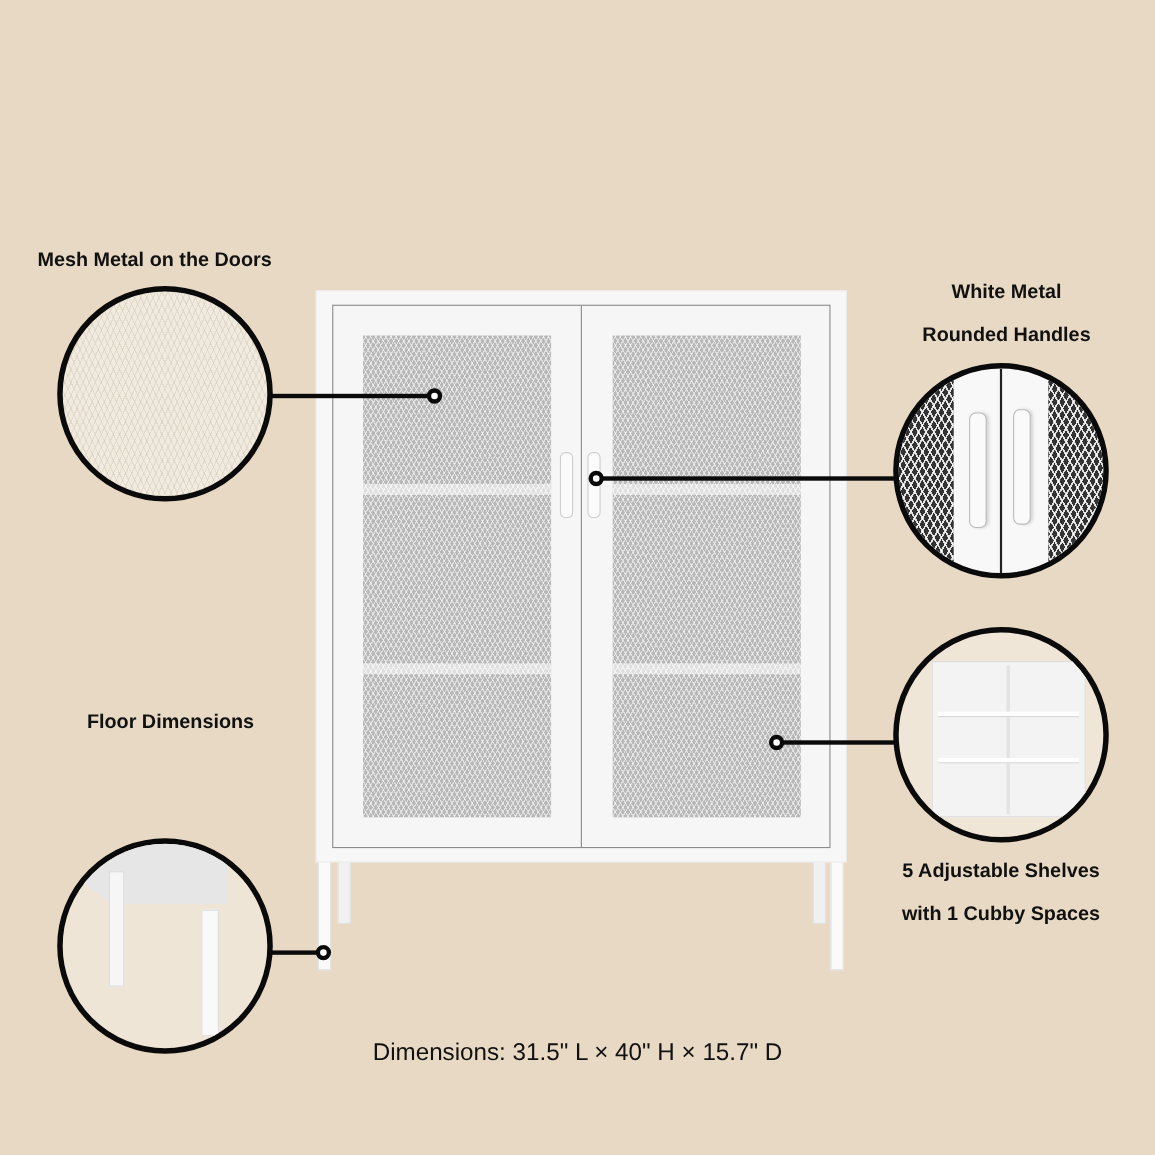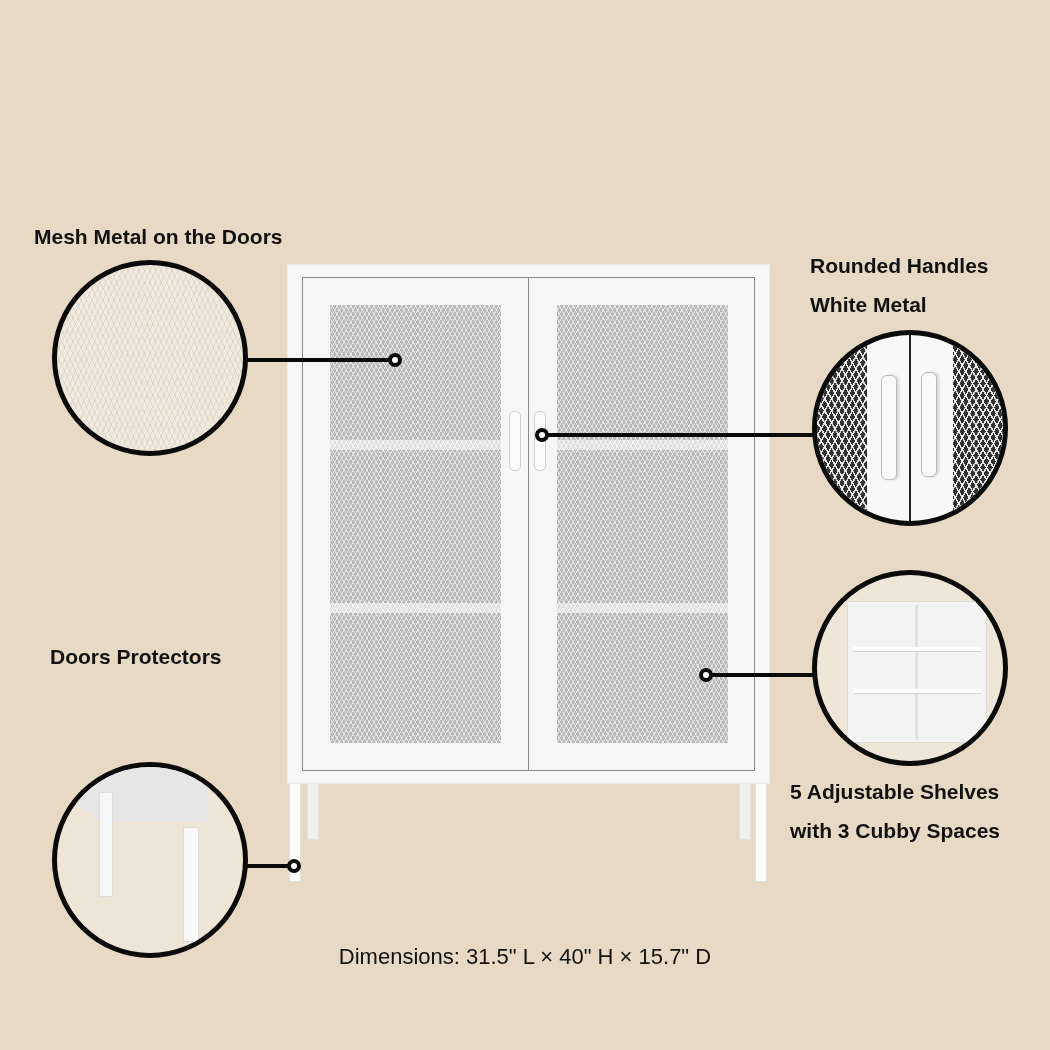--- a/index.html
+++ b/index.html
@@ -1,17 +1,17 @@
 <!DOCTYPE html>
 <html><head>
 <meta charset="utf-8">
 <style>
   html, body { margin:0; padding:0; }
   body { width:1050px; height:1050px; background:#e8d9c4; position:relative; overflow:hidden; font-family:"Liberation Sans", sans-serif; }
-  .label { position:absolute; font-weight:bold; color:#111; font-size:21px; text-align:left; line-height:39px; white-space:nowrap; }
+  .label { position:absolute; font-weight:bold; color:#111; font-size:18px; text-align:center; line-height:39px; white-space:nowrap; }
   .dim { position:absolute; left:0; width:1050px; top:944px; text-align:center; font-size:22px; color:#111; }
   .circle { position:absolute; border:5px solid #0a0a0a; border-radius:50%; overflow:hidden; box-sizing:border-box; }
   .line { position:absolute; height:4px; background:#0a0a0a; }
   .dot { position:absolute; width:14px; height:14px; box-sizing:border-box; border:4px solid #0a0a0a; border-radius:50%; background:#fff; }
   .mesh { background-color:#b8b8b8;
     background-image:
       repeating-linear-gradient(60deg, rgba(255,255,255,0.55) 0 1px, transparent 1px 4px),
       repeating-linear-gradient(-60deg, rgba(255,255,255,0.55) 0 1px, transparent 1px 4px);
   }
   .mesh-light { background-color:#f1ebdf;
@@ -25,31 +25,31 @@
       repeating-linear-gradient(-60deg, rgba(255,255,255,0.85) 0 1.5px, transparent 1.5px 6px);
   }
   .abs { position:absolute; box-sizing:border-box; }
 </style>
 </head>
 <body>
 
 <div class="label" style="left:34px; top:217px;">Mesh Metal on the Doors</div>
 
 <div class="label" style="left:810px; top:246px; width:210px;">
+  <div>White Metal</div>
   <div>Rounded Handles</div>
-  <div>White Metal</div>
 </div>
 
 <div class="label" style="left:50px; top:637px; width:210px;">
-  <div>Doors Protectors</div>
+  <div>Floor Dimensions</div>
 </div>
 
 <div class="label" style="left:790px; top:772px; width:240px;">
   <div>5 Adjustable Shelves</div>
-  <div>with 3 Cubby Spaces</div>
+  <div>with 1 Cubby Spaces</div>
 </div>
 
 <div class="abs" style="left:287px; top:264px; width:483px; height:620px;">
 
   <div class="abs" style="left:2px; top:510px; width:12px; height:108px; background:#fafafa; border:1px solid #e2e2e2;"></div>
   <div class="abs" style="left:20px; top:510px; width:12px; height:66px; background:#f0f0f0; border:1px solid #e2e2e2;"></div>
   <div class="abs" style="left:452px; top:510px; width:12px; height:66px; background:#f0f0f0; border:1px solid #e2e2e2;"></div>
   <div class="abs" style="left:468px; top:510px; width:12px; height:108px; background:#fafafa; border:1px solid #e2e2e2;"></div>
 
   <div class="abs" style="left:0; top:0; width:483px; height:520px; background:#f7f7f7; border:1px solid #ececec;"></div>

